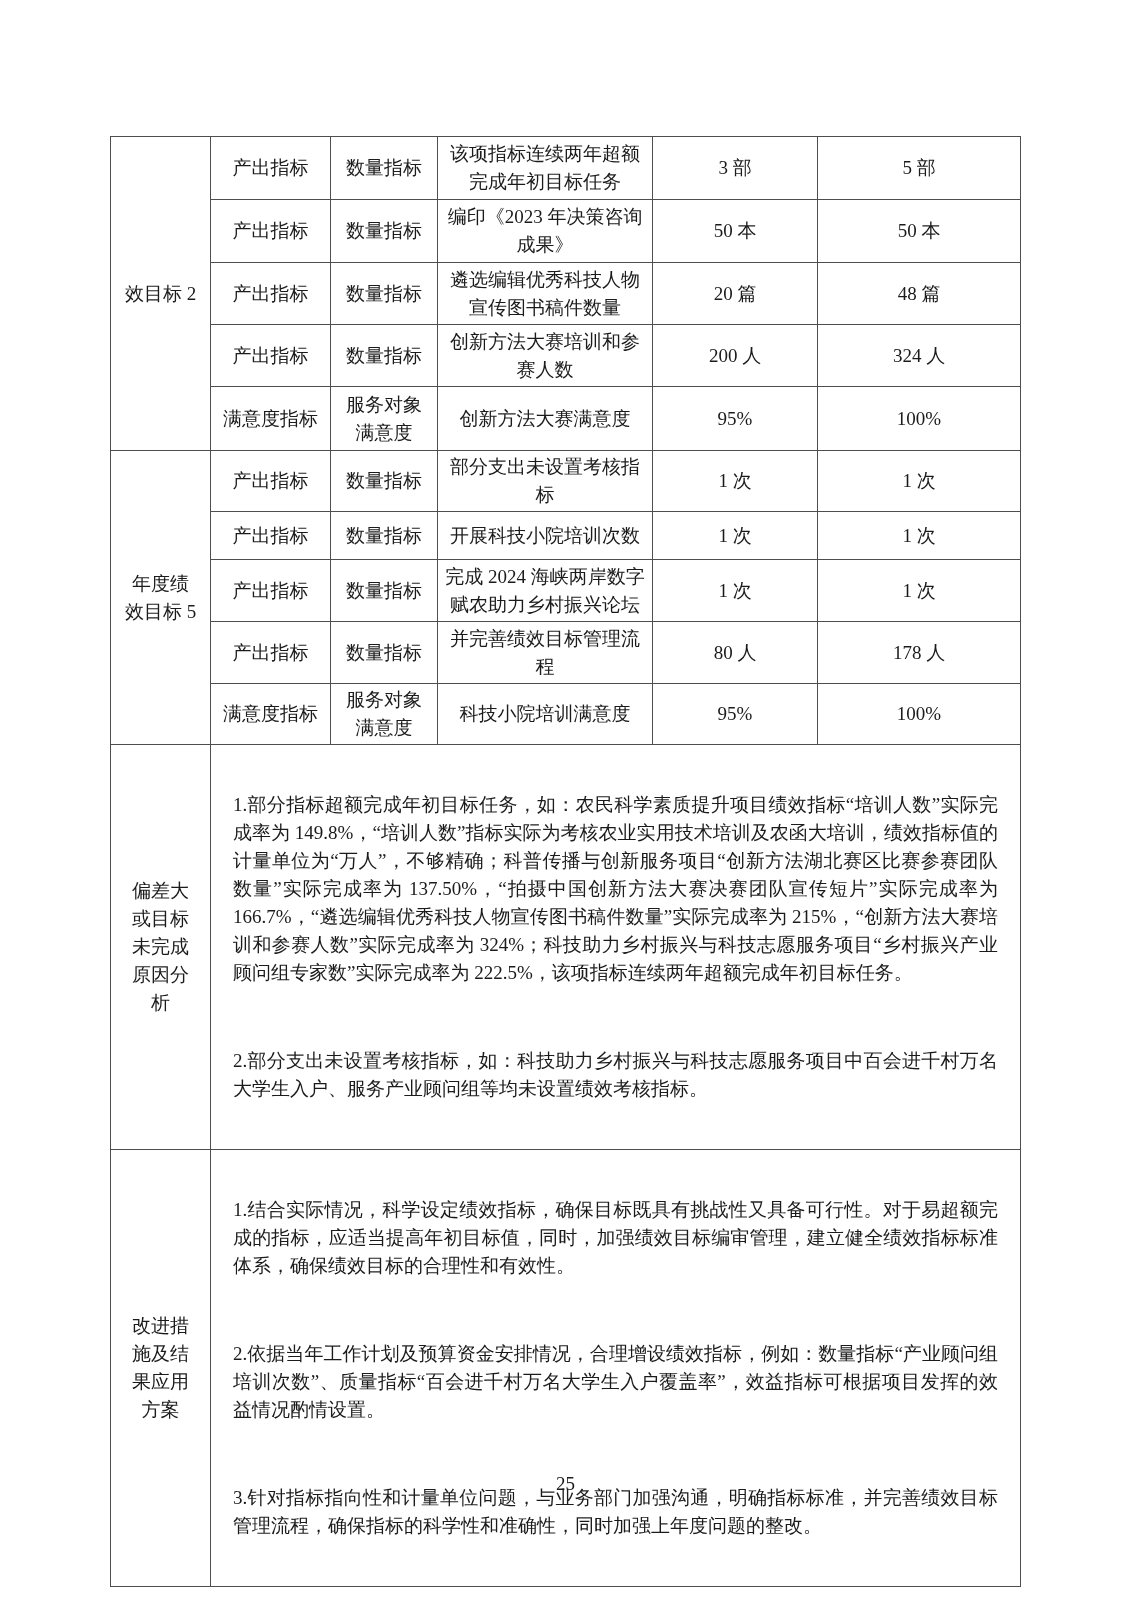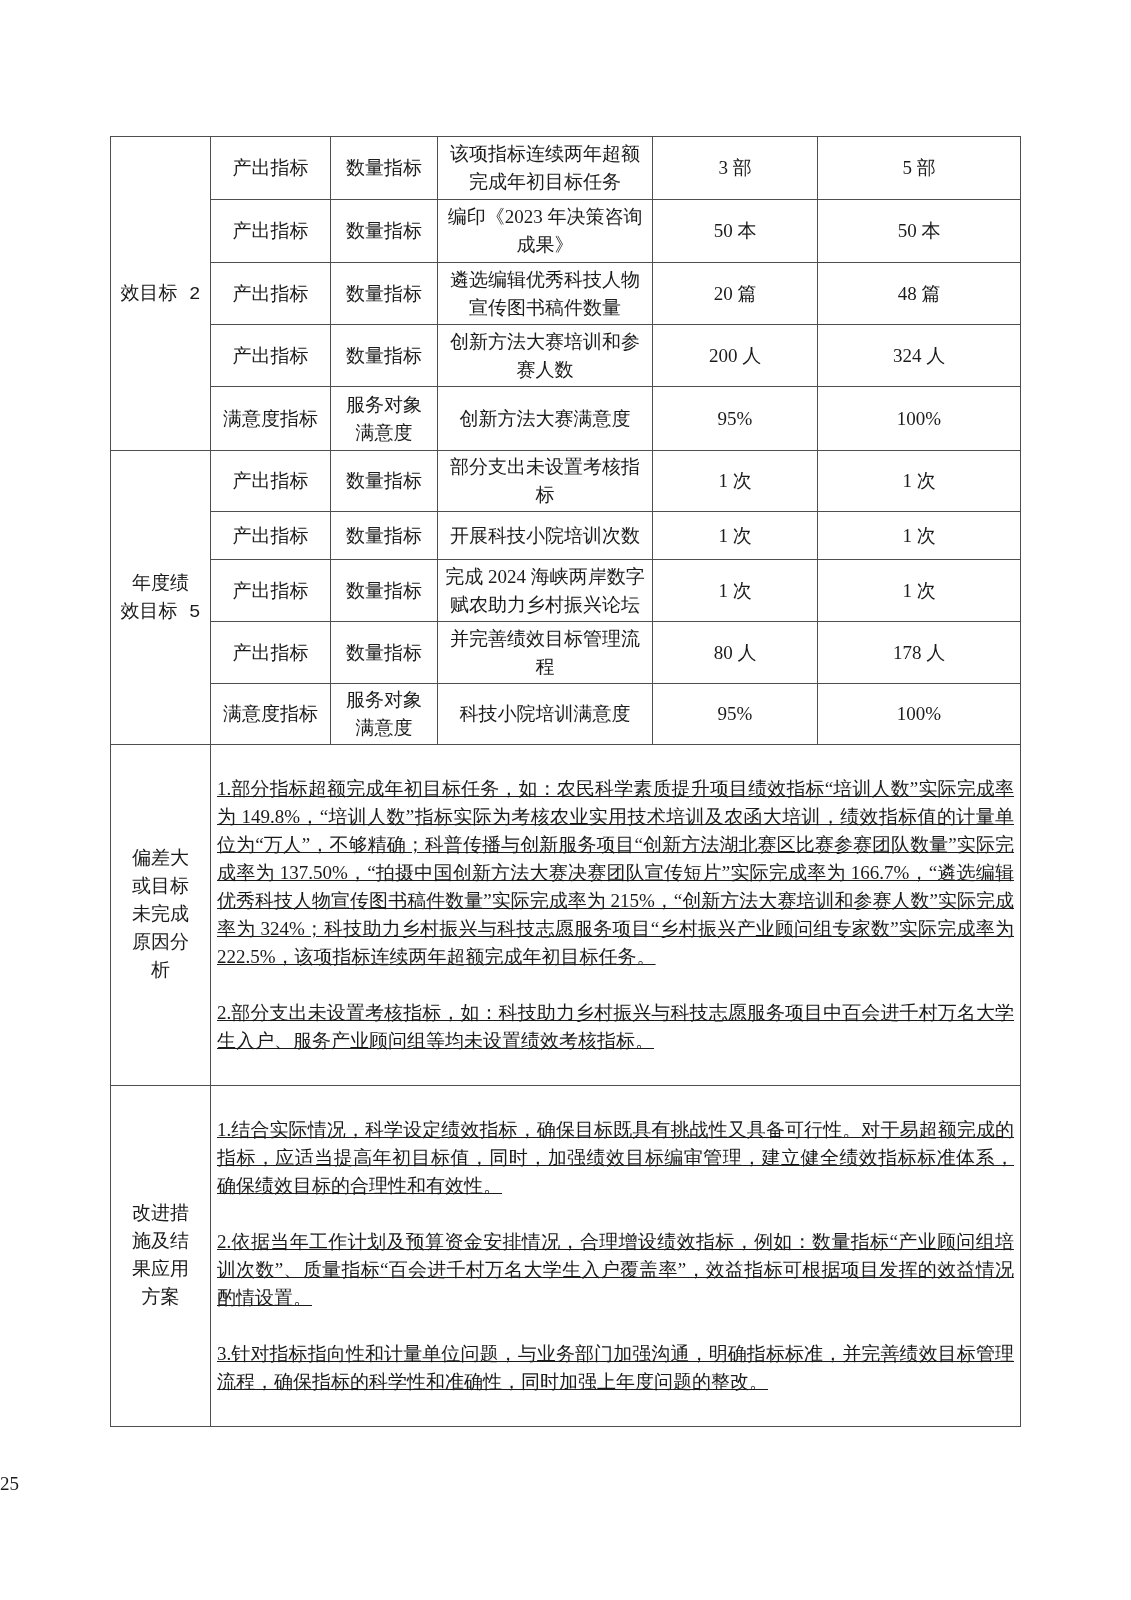--- a/index.html
+++ b/index.html
@@ -23,41 +23,41 @@
   }
   table.perf td{
     border:1.5px solid #4e4e4e;
     text-align:center;
     vertical-align:middle;
     line-height:28px;
     padding:2px 6px;
     white-space:pre-line;
     overflow:hidden;
   }
-  td.lbl{line-height:38px;font-family:Liberation Mono, monospace;}
+  td.lbl{line-height:38px;}
   td.lbl-top{vertical-align:top;padding-top:9px;line-height:28px;}
   td.txt{
     text-align:justify;
     text-justify:inter-ideograph;
     vertical-align:top;
     padding:7px 9px 6px 10px;
     line-height:29px;
     white-space:normal;
   }
   td.txt p{
-    margin:0;
+    margin:16px;
     text-align:justify;
     text-justify:inter-ideograph;
-    text-decoration:underline;
   }
   .pageno{
     position:absolute;
     top:1473px;
     left:0;
     width:100%;
+    text-align:center;
     font-size:19px;
     color:#1b1b1b;
     font-family:Liberation Serif, serif;
   }
 </style>
 </head>
 <body>
 
 <div class="page">
 

